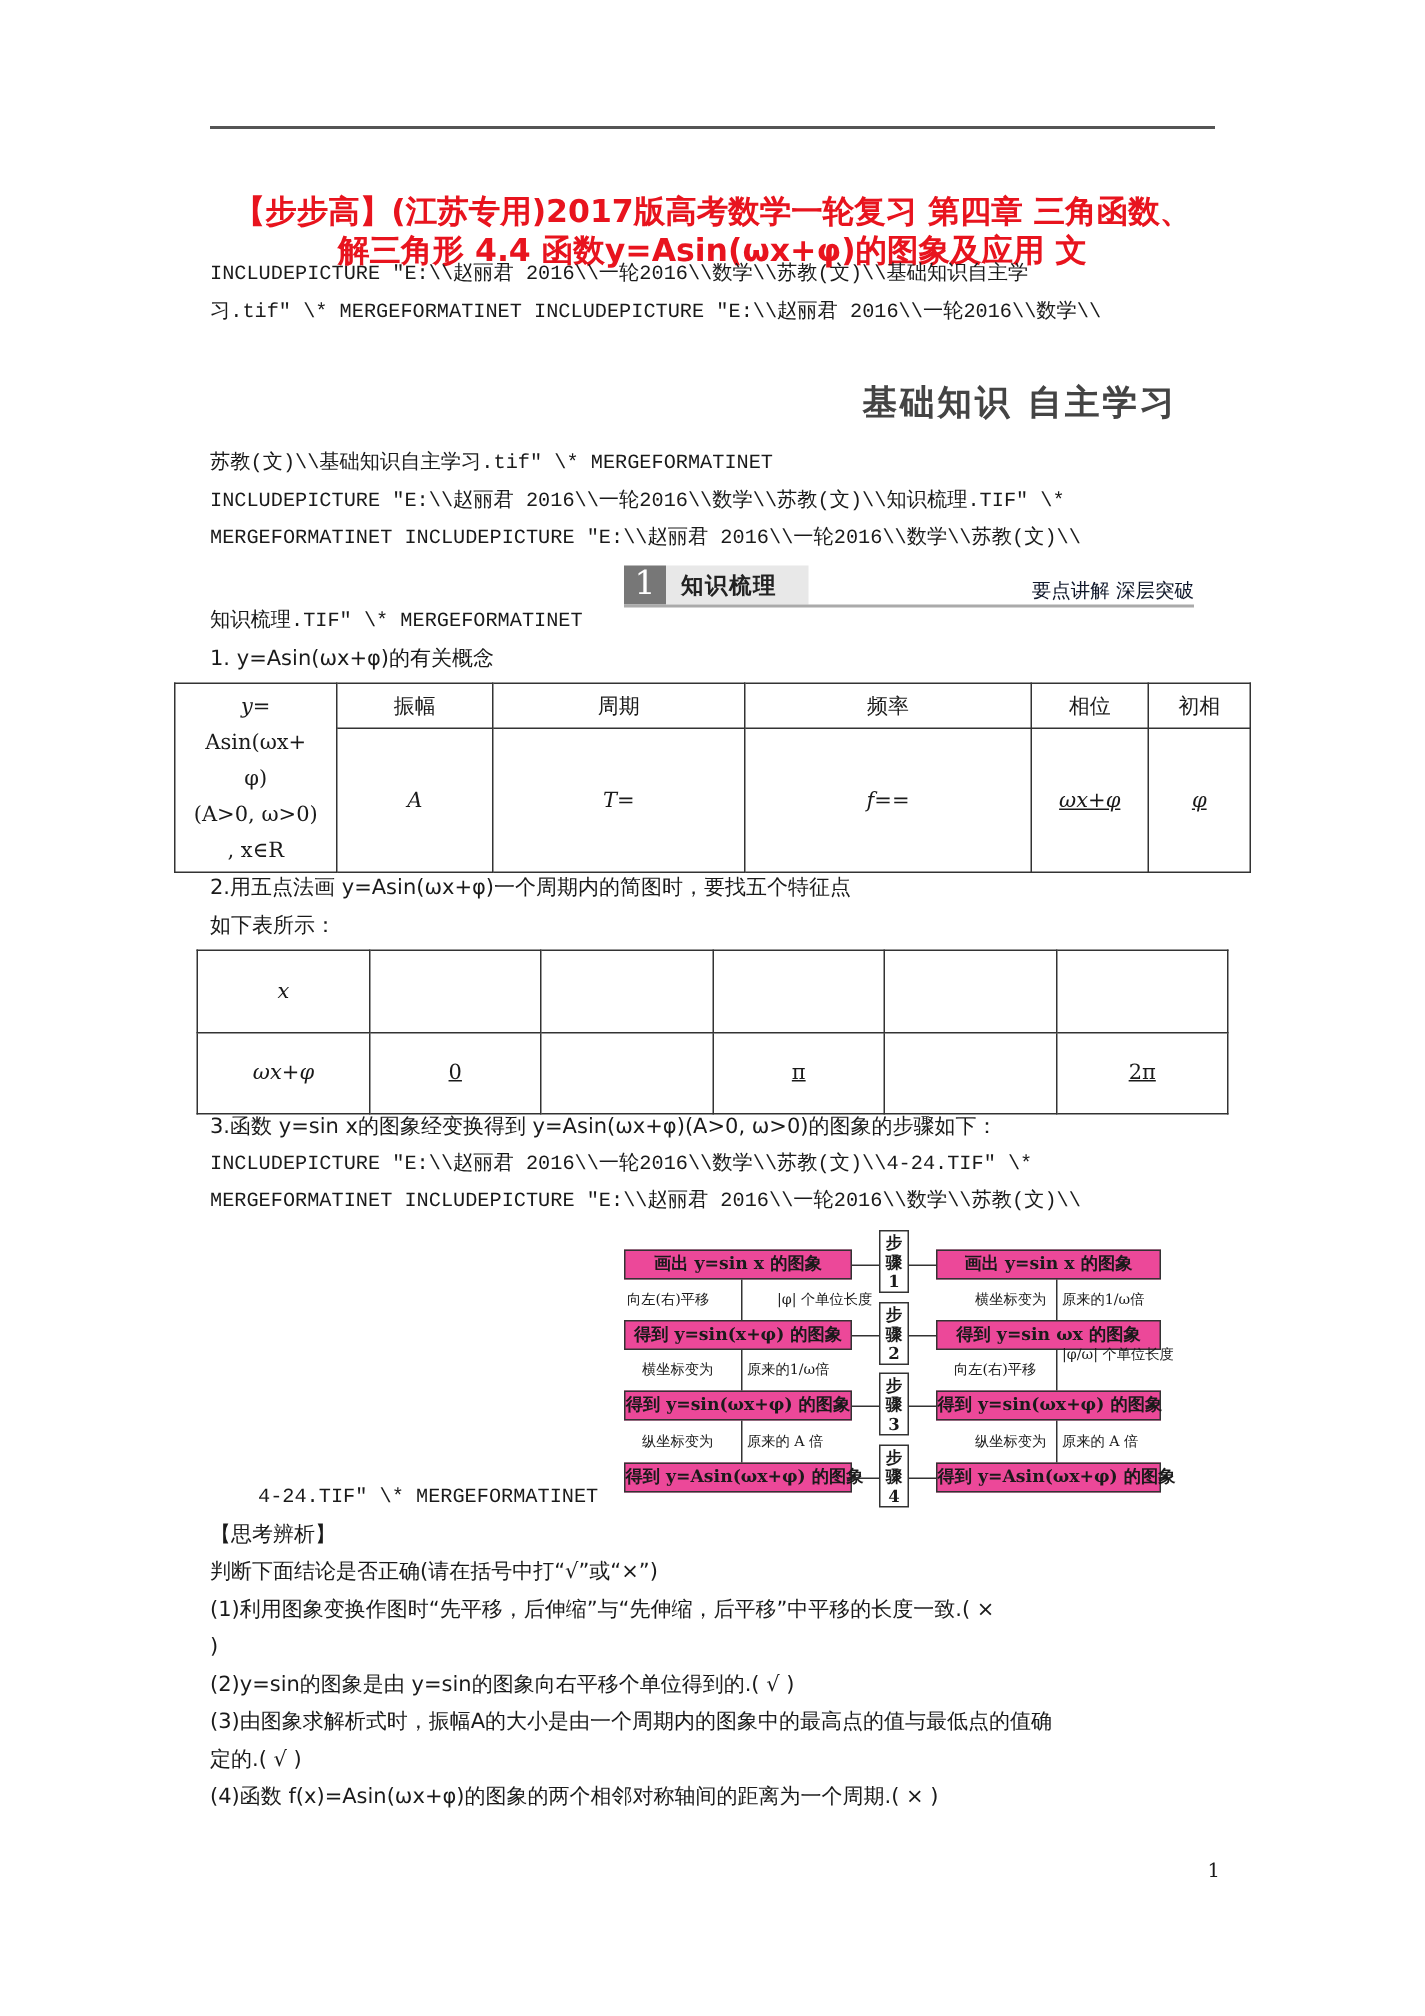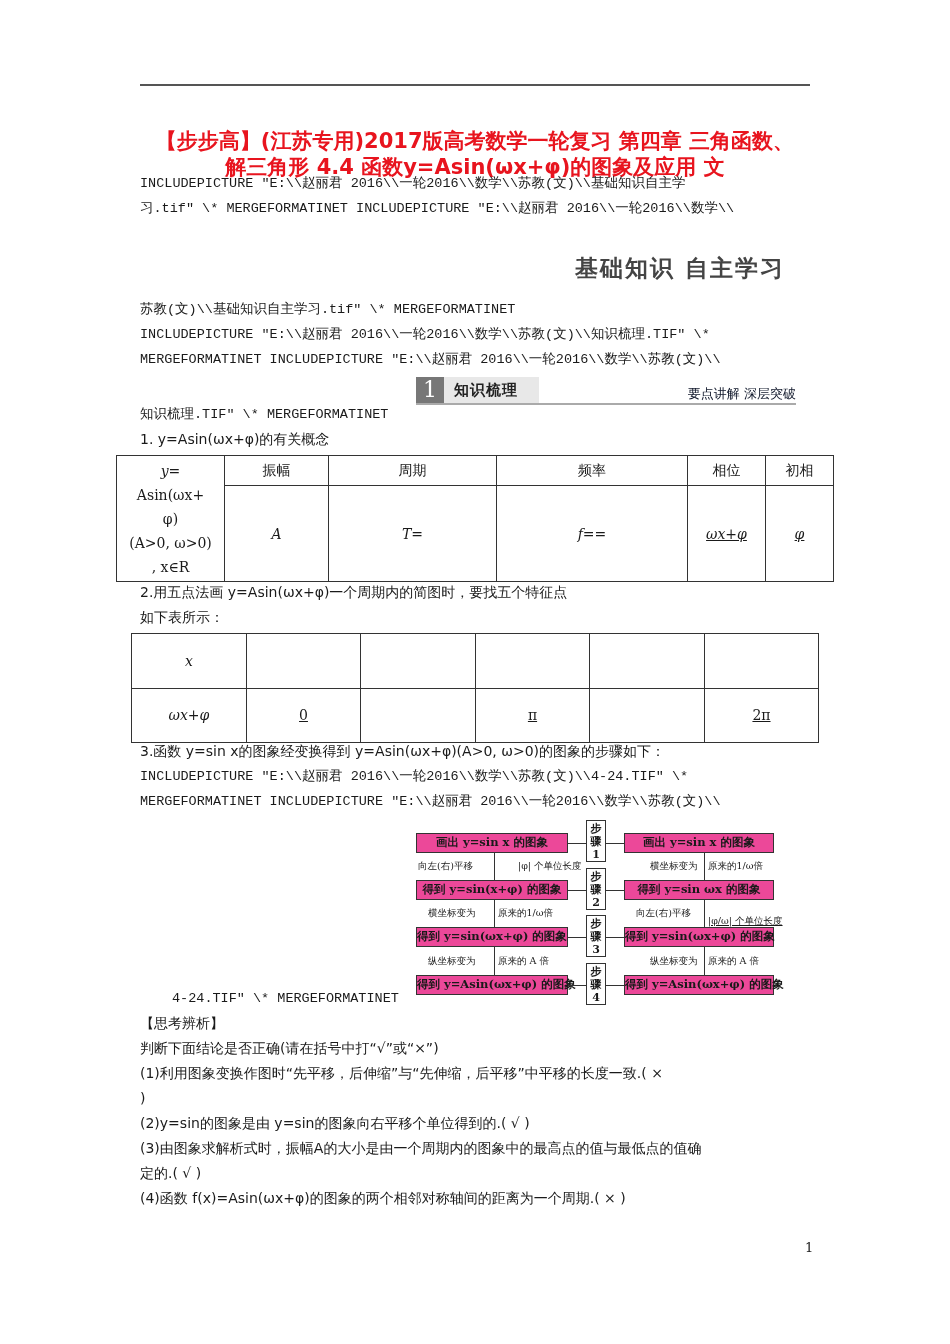--- a/index.html
+++ b/index.html
@@ -143,21 +143,21 @@
   <div class="fbox" style="left:210px; top:15px; width:150px;">画出 y=sin x 的图象</div>
   <div class="fbox" style="left:210px; top:62px; width:150px;">得到 y=sin ωx 的图象</div>
   <div class="fbox" style="left:210px; top:109px; width:150px;">得到 y=sin(ωx+φ) 的图象</div>
   <div class="fbox" style="left:210px; top:157px; width:150px;">得到 y=Asin(ωx+φ) 的图象</div>
   <div class="vline" style="left:290px; top:35px; height:27px;"></div>
   <div class="vline" style="left:290px; top:82px; height:27px;"></div>
   <div class="vline" style="left:290px; top:129px; height:28px;"></div>
   <div class="fnote" style="left:236px; top:42px;">横坐标变为</div>
   <div class="fnote" style="left:294px; top:42px;">原来的1/ω倍</div>
   <div class="fnote" style="left:222px; top:89px;">向左(右)平移</div>
-  <div class="fnote" style="left:294px; top:97px;text-decoration:underline;">|φ/ω| 个单位长度</div>
+  <div class="fnote" style="left:294px; top:79px;">|φ/ω| 个单位长度</div>
   <div class="fnote" style="left:236px; top:137px;">纵坐标变为</div>
   <div class="fnote" style="left:294px; top:137px;">原来的 A 倍</div>
 </div>
 
 <div class="abs line mono" style="left:172px; top:986px;">4-24.TIF" \* MERGEFORMATINET</div>
 
 <div class="abs line cjk" style="left:140px; top:1011px;">【思考辨析】</div>
 <div class="abs line cjk" style="left:140px; top:1036px;">判断下面结论是否正确(请在括号中打“√”或“×”)</div>
 <div class="abs line cjk" style="left:140px; top:1061px;">(1)利用图象变换作图时“先平移，后伸缩”与“先伸缩，后平移”中平移的长度一致.(  ×</div>
 <div class="abs line cjk" style="left:140px; top:1086px;">)</div>

